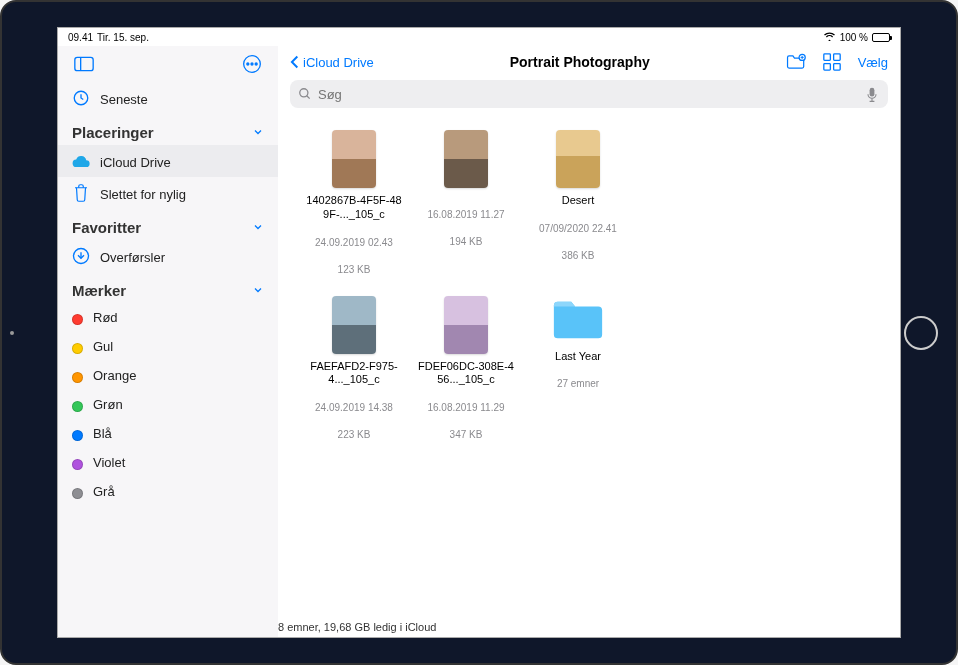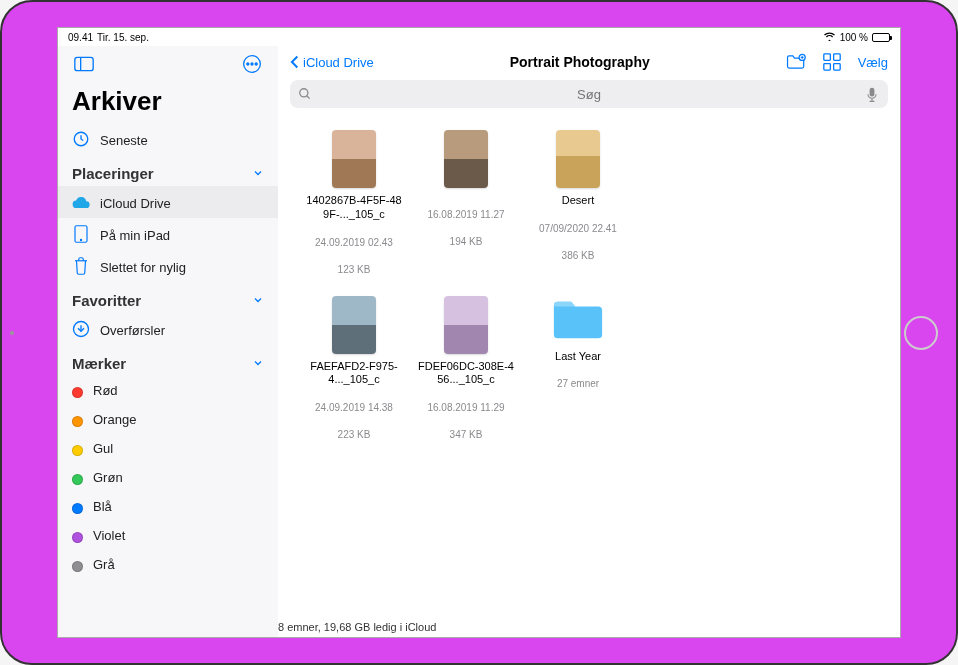--- a/index.html
+++ b/index.html
@@ -1,17 +1,17 @@
 <!DOCTYPE html>
 <html><head>
   <meta charset="utf-8">
   <style>
     * { margin: 0; padding: 0; box-sizing: border-box; font-family: -apple-system, BlinkMacSystemFont, "Segoe UI", Helvetica, Arial, sans-serif; }
     body { background: #f5f5f5; display: flex; align-items: center; justify-content: center; min-height: 100vh; }
-    .device { width: 958px; height: 665px; background: #d946ef; border-radius: 32px; border: 2px solid #333; position: relative; overflow: hidden; padding: 25px 55px 25px 55px; }
+    .device { width: 958px; height: 665px; background: #0f172a; border-radius: 16px; border: 2px solid #333; position: relative; overflow: hidden; padding: 25px 55px 25px 55px; }
     .home-button { position: absolute; right: 18px; top: 50%; transform: translateY(-50%); width: 34px; height: 34px; border: 2px solid #ccc; border-radius: 50%; }
     .side-button { position: absolute; left: 8px; top: 50%; transform: translateY(-50%); width: 4px; height: 4px; background: #999; border-radius: 50%; }
     .screen { width: 100%; height: 100%; background: #fff; border: 1px solid #aaa; position: relative; display: flex; flex-direction: column; }
     .status-bar { height: 18px; display: flex; justify-content: space-between; align-items: center; padding: 0 10px; font-size: 10px; color: #000; }
     .status-left { display: flex; gap: 4px; }
     .status-right { display: flex; gap: 4px; align-items: center; }
     .signal-icon { display:inline-flex; align-items:flex-end; gap:1px; height:8px;}
     .battery-icon { width:18px; height:9px; border:1px solid #000; border-radius:2px; position:relative; }
     .battery-icon::after { content:''; position:absolute; right:-3px; top:2px; width:2px; height:4px; background:#000; border-radius:0 1px 1px 0;}
     .battery-fill { width:100%; height:100%; background:#000; }
@@ -32,21 +32,21 @@
 
     
     .content { flex: 1; display: flex; flex-direction: column; background: #fff; }
     .nav-bar { display: flex; align-items: center; justify-content: space-between; padding: 6px 12px; }
     .nav-back { display: flex; align-items: center; color: #007aff; font-size: 13px; gap: 3px; }
     .nav-title { font-size: 14px; font-weight: 600; }
     .nav-actions { display: flex; align-items: center; gap: 16px; color: #007aff; font-size: 13px; }
     .nav-actions .icon-btn { width:20px; height:20px; display:flex; align-items:center; justify-content:center; }
 
     .search-bar { margin: 2px 12px 8px; background: #eeeef0; border-radius: 8px; height: 28px; display: flex; align-items: center; padding: 0 8px; gap: 6px; color: #8a8a8e; font-size: 13px; }
-    .search-bar input { border: none; background: transparent; flex: 1; outline: none; font-size: 13px; color: #333; text-align: center; }
+    .search-bar input { border: none; background: transparent; flex: 1; outline: none; font-size: 13px; color: #333; }
     .mic-icon { width:14px; height:14px; color:#8a8a8e; }
 
     .grid { flex: 1; padding: 8px 20px; overflow-y: auto; }
     .grid-row { display: flex; gap: 0; }
     .grid-item { width: 112px; display: flex; flex-direction: column; align-items: center; padding: 6px 4px 14px; font-size: 11px; text-align: center; }
     .thumb { width: 44px; height: 58px; border-radius: 4px; background: #8db6d6; margin-bottom: 6px; box-shadow: 0 1px 2px rgba(0,0,0,0.15); overflow:hidden; position:relative;}
     .thumb.folder { width: 58px; height: 48px; background: transparent; box-shadow: none; display:flex; align-items:center; justify-content:center; }
     .folder-svg { width: 56px; height: 46px; }
     .file-name { color: #000; line-height: 1.25; word-break: break-all; max-width: 100px; }
     .file-sub { color: #8a8a8e; font-size: 10px; line-height: 1.3; margin-top:14px;}
@@ -99,21 +99,20 @@
           <div class="sidebar-icon-btn">
             <svg width="20" height="20" viewBox="0 0 24 24" fill="none" stroke="#007aff" stroke-width="1.6">
                 <circle cx="12" cy="12" r="10"></circle>
                 <circle cx="7" cy="12" r="1.2" fill="#007aff"></circle>
                 <circle cx="12" cy="12" r="1.2" fill="#007aff"></circle>
                 <circle cx="17" cy="12" r="1.2" fill="#007aff"></circle>
               </svg>
           </div>
         </div>
 
-        <div class="sidebar-title">Arkiver</div>
 
         <div class="sb-row">
           <span class="icon">
             <svg width="18" height="18" viewBox="0 0 24 24" fill="none" stroke="#007aff" stroke-width="1.8">
                 <circle cx="12" cy="12" r="9"></circle>
                 <polyline points="12 7 12 12 15 14"></polyline>
               </svg>
           </span>
           <span>Seneste</span>
         </div>
@@ -126,29 +125,20 @@
               </svg>
           </span>
         </div>
         <div class="sb-row active">
           <span class="icon">
             <svg width="18" height="14" viewBox="0 0 24 18">
                 <path fill="#1fa7e8" d="M19 17H6a5 5 0 01-.4-10A7 7 0 0119 8a4.5 4.5 0 010 9z"></path>
               </svg>
           </span>
           <span>iCloud Drive</span>
-        </div>
-        <div class="sb-row">
-          <span class="icon">
-            <svg width="14" height="18" viewBox="0 0 18 24" fill="none" stroke="#007aff" stroke-width="1.6">
-                <rect x="1" y="1" width="16" height="22" rx="2"></rect>
-                <circle cx="9" cy="20" r="0.8" fill="#007aff"></circle>
-              </svg>
-          </span>
-          <span>På min iPad</span>
         </div>
         <div class="sb-row">
           <span class="icon">
             <svg width="16" height="18" viewBox="0 0 20 24" fill="none" stroke="#007aff" stroke-width="1.6">
                 <polyline points="2 5 18 5"></polyline>
                 <path d="M4 5l1 16a2 2 0 002 2h6a2 2 0 002-2l1-16"></path>
                 <path d="M7 5V3a2 2 0 012-2h2a2 2 0 012 2v2"></path>
               </svg>
           </span>
           <span>Slettet for nylig</span>
@@ -180,26 +170,26 @@
                 <polyline points="6 9 12 15 18 9"></polyline>
               </svg>
           </span>
         </div>
         <div id="tags-container">
             <div class="sb-row">
               <span class="tag-dot" style="background:#ff3b30"></span>
               <span>Rød</span>
             </div>
             <div class="sb-row">
+              <span class="tag-dot" style="background:#ffcc00"></span>
+              <span>Gul</span>
+            </div>
+            <div class="sb-row">
               <span class="tag-dot" style="background:#ff9500"></span>
               <span>Orange</span>
-            </div>
-            <div class="sb-row">
-              <span class="tag-dot" style="background:#ffcc00"></span>
-              <span>Gul</span>
             </div>
             <div class="sb-row">
               <span class="tag-dot" style="background:#34c759"></span>
               <span>Grøn</span>
             </div>
             <div class="sb-row">
               <span class="tag-dot" style="background:#007aff"></span>
               <span>Blå</span>
             </div>
             <div class="sb-row">

